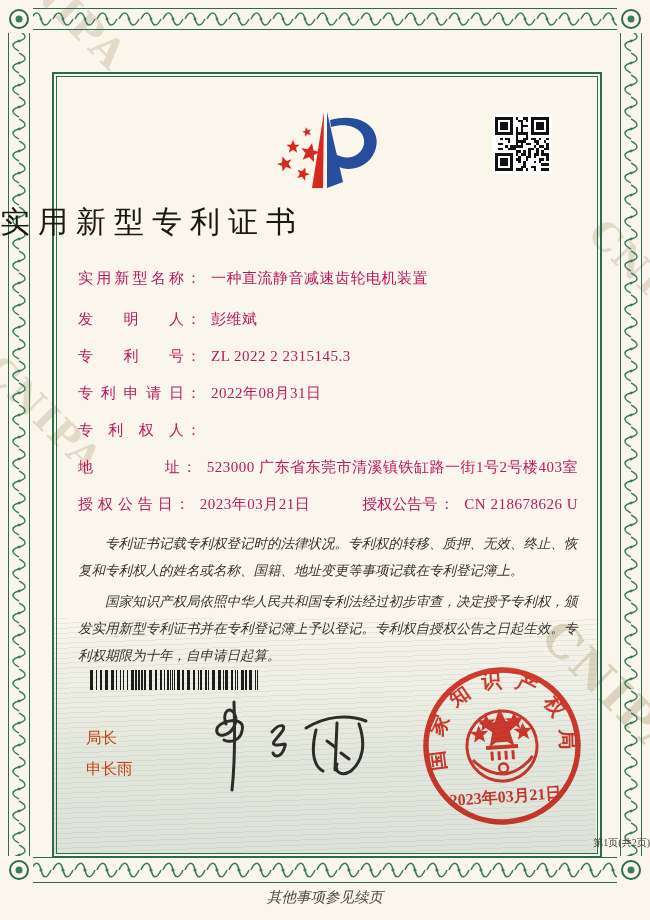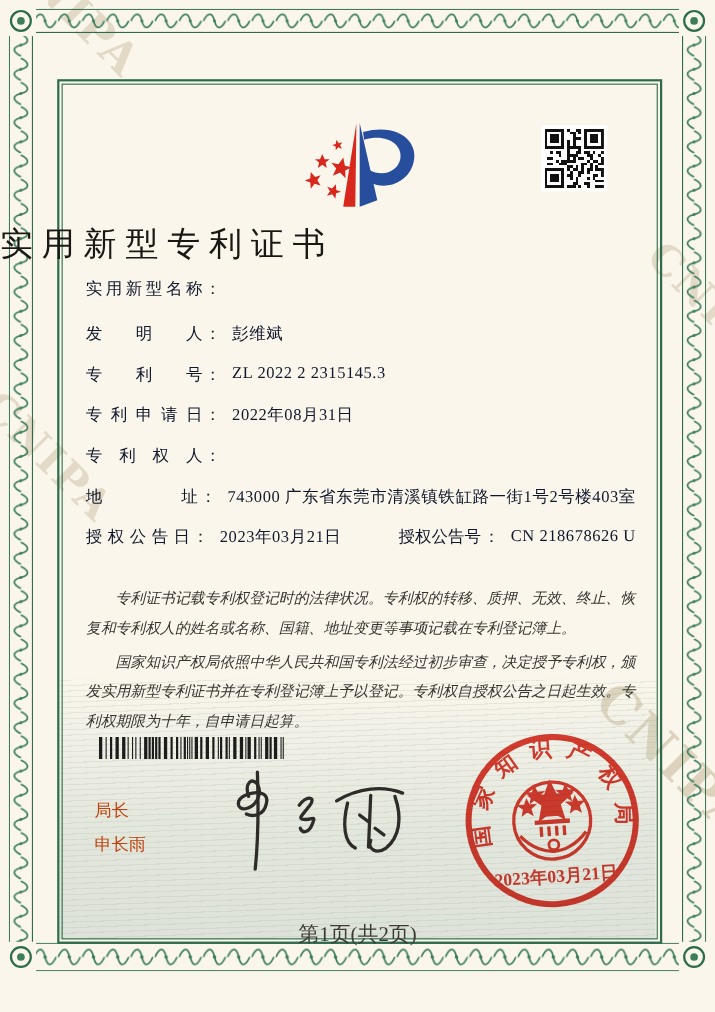--- a/index.html
+++ b/index.html
@@ -23,36 +23,36 @@
   
   .frame{position:absolute;left:52px;top:72px;width:546px;height:782px;border:2px solid #2c6b4b;z-index:2;}
   .frame::after{content:"";position:absolute;inset:2px;border:1px solid #2c6b4b;}
   
   .content{position:absolute;inset:0;z-index:4;}
   .certno{position:absolute;left:78px;top:110px;font-size:15px;letter-spacing:1px;color:#46453f;}
   .logo{position:absolute;left:266px;top:108px;}
   .qrwrap{position:absolute;left:492px;top:114px;width:60px;height:60px;background:#fff;padding:3px;box-sizing:border-box;}
   .title{position:absolute;left:0;top:202px;width:100%;text-align:left;font-size:30px;font-weight:normal;
          letter-spacing:8px;color:#191813;}
-  .fields{position:absolute;left:78px;top:240px;width:500px;font-size:15px;color:#0f172a;}
+  .fields{position:absolute;left:78px;top:256px;width:500px;font-size:15px;color:#be185d;}
   .frow{height:37px;display:flex;align-items:center;white-space:nowrap;}
   .frow.h45{height:45px;}
   .flabel{display:inline-block;width:106px;text-align:justify;text-align-last:justify;}
   .fcolon{margin:0 10px 0 2px;}
   .fvalue{letter-spacing:.5px;}
   .flabel2{margin-left:52px;display:inline-block;width:80px;text-align:justify;text-align-last:justify;}
   .paras{position:absolute;left:78px;top:530px;width:502px;font-size:13.5px;line-height:27px;
          font-style:italic;color:#35342e;}
   .paras p{margin:0 0 4px 0;text-indent:2em;}
   .barcode{position:absolute;left:90px;top:670px;}
   .signer{position:absolute;left:86px;top:722px;font-size:15.5px;line-height:31px;
           font-family:"Liberation Sans","DejaVu Sans",sans-serif;color:#c2410c;}
   .signature{position:absolute;left:188px;top:692px;}
   .seal{position:absolute;left:416px;top:660px;transform:rotate(-4deg);opacity:.93;mix-blend-mode:multiply;z-index:5;}
-  .pagefoot{position:absolute;left:0;top:836px;width:100%;text-align:center;font-size:19px;color:#3c3b33;}
+  .pagefoot{position:absolute;left:0;top:836px;width:100%;text-align:right;font-size:10px;color:#3c3b33;}
   .note{position:absolute;left:0;top:888px;width:100%;text-align:center;font-size:14.5px;
         font-style:italic;color:#4b4940;z-index:4;}
 </style>
 </head>
 <body>
 
 <div class="page">
 
   <div class="wm wm1">CNIPA</div>
   <div class="wm wm2">CNIPA</div>
@@ -276,20 +276,21 @@
           <rect x="20" y="20" width="1" height="1" fill="#111"></rect>
         </svg>
     </div>
 
     <div class="title">实用新型专利证书</div>
 
     <div class="fields">
       <div class="frow h45">
         <span class="flabel">实用新型名称</span>
           <span class="fcolon">：</span>
+          <span class="fvalue">一种直流静音减速齿轮电机装置</span>
       </div>
       <div class="frow">
         <span class="flabel">发明人</span>
           <span class="fcolon">：</span>
           <span class="fvalue">彭维斌</span>
       </div>
       <div class="frow">
         <span class="flabel">专利号</span>
           <span class="fcolon">：</span>
           <span class="fvalue">ZL 2022 2 2315145.3</span>
@@ -299,21 +300,21 @@
           <span class="fcolon">：</span>
           <span class="fvalue">2022年08月31日</span>
       </div>
       <div class="frow">
         <span class="flabel">专利权人</span>
           <span class="fcolon">：</span>
       </div>
       <div class="frow">
         <span class="flabel">地址</span>
           <span class="fcolon">：</span>
-          <span class="fvalue">743000 广东省东莞市清溪镇铁缸路一街1号2号楼403室</span>
+          <span class="fvalue">523000 广东省东莞市清溪镇铁缸路一街1号2号楼403室</span>
       </div>
       <div class="frow">
         <span class="flabel">授权公告日</span>
           <span class="fcolon">：</span>
           <span class="fvalue">2023年03月21日</span>
         <span class="flabel2">授权公告号</span>
           <span class="fcolon">：</span>
           <span class="fvalue">CN 218678626 U</span>
       </div>
     </div>
@@ -411,13 +412,14 @@
       <rect x="9" y="5" width="3" height="9" stroke="none"></rect>
       <path d="M-30,12 C-20,24 -8,28 0,28 C8,28 20,24 30,12" fill="none" stroke-width="3"></path>
       <circle cy="22" r="4.5" fill="none" stroke-width="2.5"></circle>
     </g>
     <defs>
         <path id="st2" d="M0,-1 L0.294,-0.309 L0.951,-0.309 L0.42,0.118 L0.588,0.809 L0,0.4 L-0.588,0.809 L-0.42,0.118 L-0.951,-0.309 L-0.294,-0.309 Z"></path>
       </defs>
     <text y="56" text-anchor="middle" fill="#dd2f22" font-size="16" font-weight="bold" font-family="Liberation Serif, serif">2023年03月21日</text>
   </svg>
 
+  <div class="note">其他事项参见续页</div>
 </div>
 
 </body></html>

